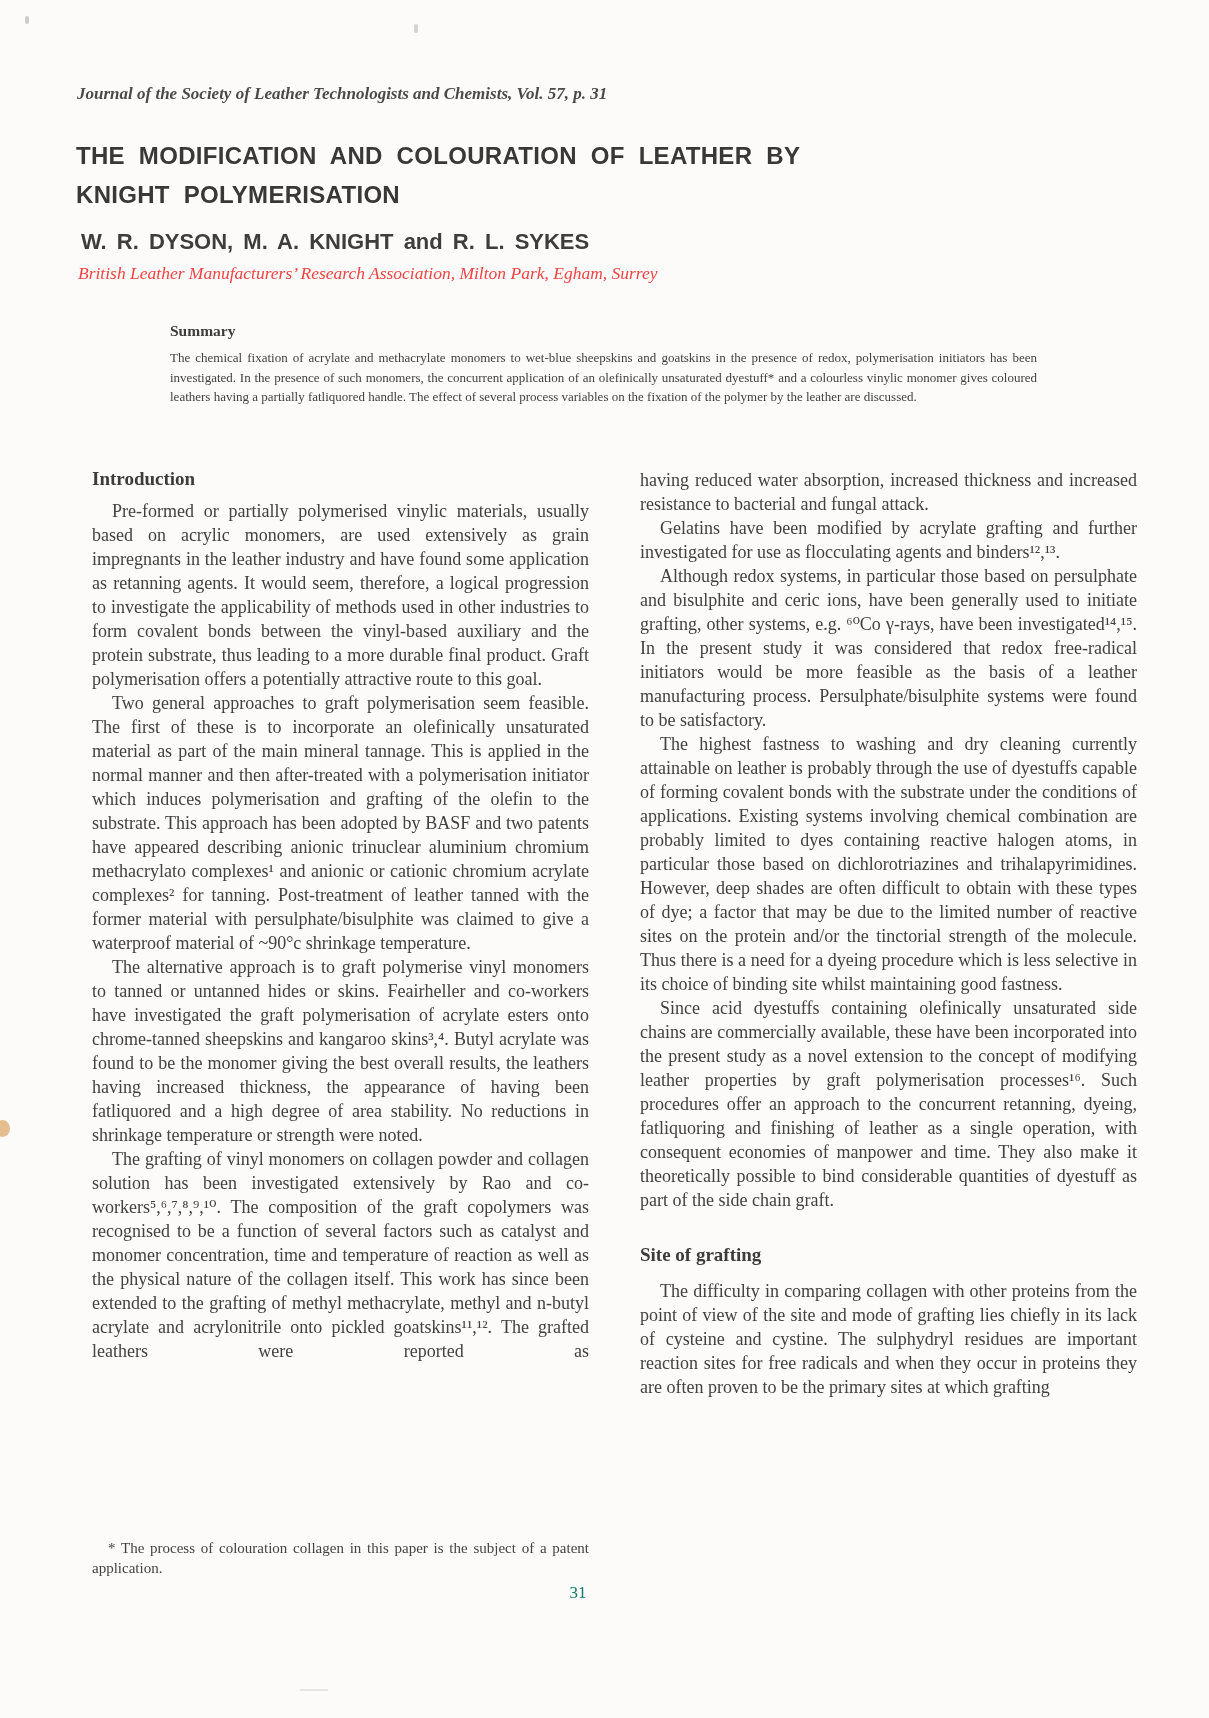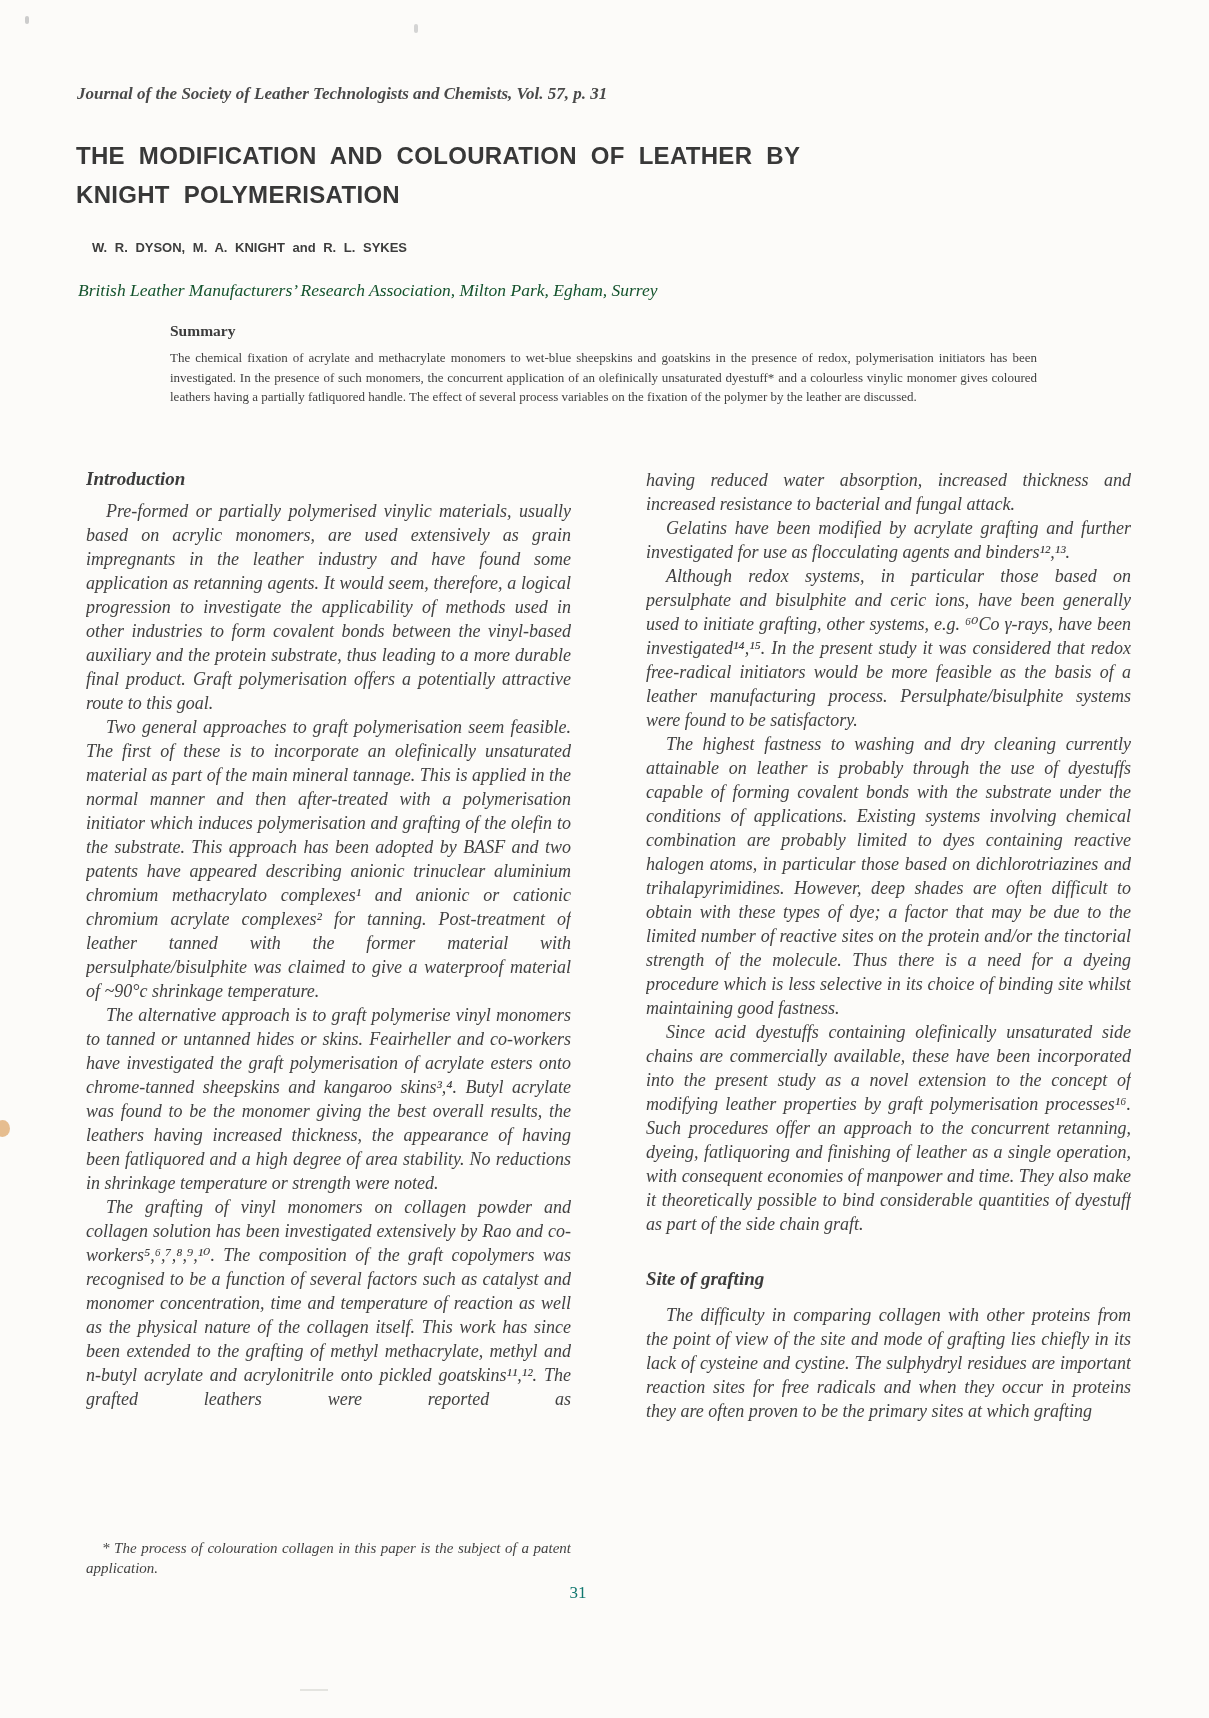--- a/index.html
+++ b/index.html
@@ -35,35 +35,35 @@
     line-height: 39px;
     letter-spacing: 0.3px;
     word-spacing: 7px;
     color: #383838;
   }
   .title span { display: block; }
 
   .authors {
     position: absolute;
     left: 78px; top: 226px;
-    margin: 14px;
+    margin: 3px;
     font-family: "Liberation Sans", "DejaVu Sans", sans-serif;
     font-weight: bold;
-    font-size: 13px;
+    font-size: 22px;
     word-spacing: 4px;
     color: #3d3d3d;
   }
 
   .affiliation {
     position: absolute;
-    left: 78px; top: 280px;
+    left: 78px; top: 263px;
     margin: 0;
     font-style: italic;
     font-size: 17.5px;
-    color: #14532d;
+    color: #ef4444;
     text-align: center;
   }
 
   .summary {
     position: absolute;
     left: 170px; top: 322px;
     width: 867px;
   }
   .summary h2 {
     margin: 0 0 8px 0;
@@ -73,25 +73,24 @@
   }
   .summary p {
     margin: 0;
     font-size: 13px;
     line-height: 19.6px;
     text-align: justify;
   }
 
   .columns {
     position: absolute;
-    left: 86px; top: 468px;
+    left: 92px; top: 468px;
     width: 1045px; height: 1112px;
     display: flex;
-    gap: 75px;
-    font-style: italic;
+    gap: 51px;
   }
   .col {
     width: 497px;
     overflow: hidden;
   }
   .col.left {
     display: flex;
     flex-direction: column;
   }
   .col h3 {

